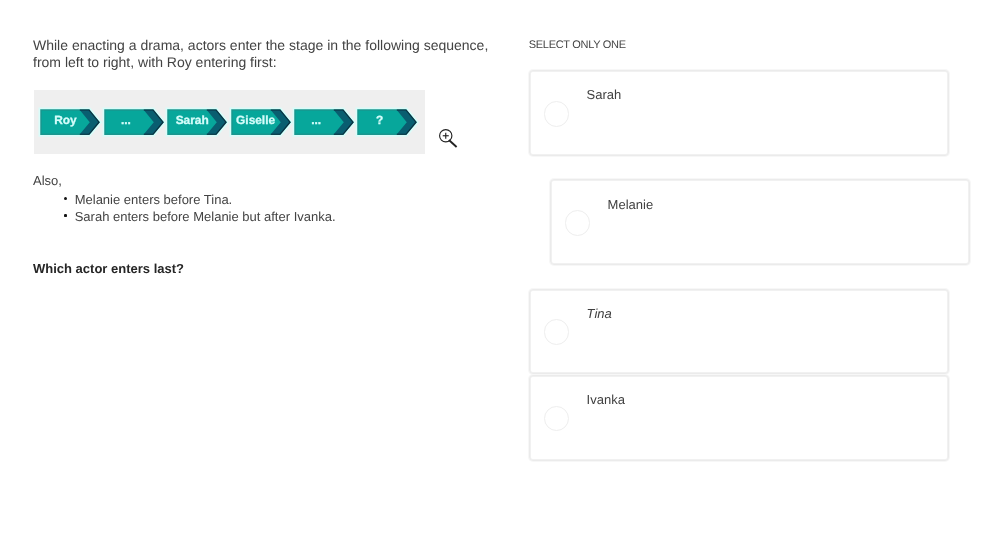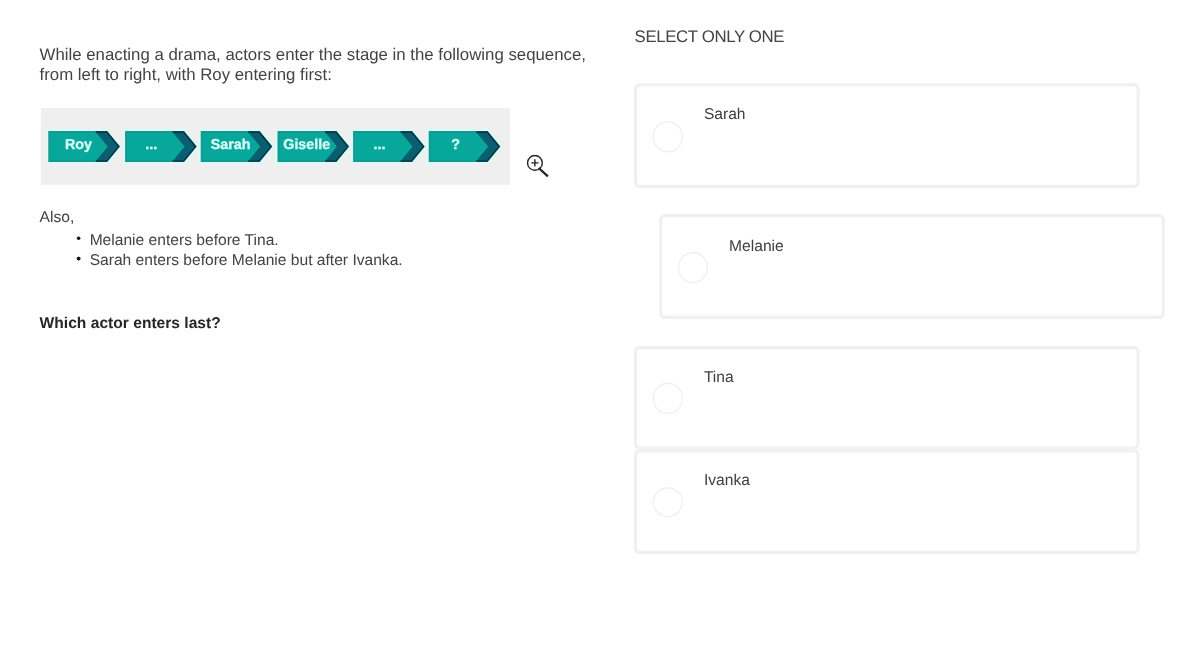--- a/index.html
+++ b/index.html
@@ -36,22 +36,22 @@
 
   .also { position:absolute; left:33px; top:172.5px; font-size:13px; color:#434343; }
   .bullets { position:absolute; left:63.2px; top:190.5px; }
   .bullet { font-size:13px; line-height:17.8px; color:#434343; white-space:nowrap; }
   .bullet { position:relative; padding-left:11.5px; }
   .bullet .dot { position:absolute; left:0.5px; top:6.0px; width:2.9px; height:3.0px; border-radius:50%; background:#151515; }
   .question { position:absolute; left:33px; top:260.8px; font-size:13px; font-weight:bold; color:#262626;text-align:right; }
 
   
   .select-label {
-    position:absolute; left:528.8px; top:22px;
-    font-size:14px; color:#444444; letter-spacing:-0.3px;
+    position:absolute; left:528.8px; top:39px;
+    font-size:11px; color:#444444; letter-spacing:-0.3px;
   }
   .opt {
     position:absolute; left:529px; width:419.8px; height:85.6px;
     background:#ffffff;
     border:1px solid var(--card-border, #ebebeb); border-radius:4px;
     box-shadow: 0 1px 0 0 #f1f1f1 inset, 0 -1px 0 0 #f1f1f1 inset, 1px 0 0 0 #f1f1f1 inset, -1px 0 0 0 #f1f1f1 inset,
                 0 0 0 1px #f7f7f7;
   }
   .opt-radio {
     position:absolute; left:13.9px; top:29.8px;
@@ -159,21 +159,21 @@
   <div class="select-label">SELECT ONLY ONE</div>
   <div id="options">
       <div class="opt" style="top: 70.4px;">
         <span class="opt-radio"></span>
     <span class="opt-text">Sarah</span>
       </div>
       <div class="opt" style="top: 179.47px; margin-left: 21px;">
         <span class="opt-radio"></span>
     <span class="opt-text">Melanie</span>
       </div>
-      <div class="opt" style="top: 288.54px;">
+      <div class="opt" style="top: 288.54px; font-style: italic;">
         <span class="opt-radio"></span>
     <span class="opt-text">Tina</span>
       </div>
       <div class="opt" style="top: 375px; text-decoration: underline;">
         <span class="opt-radio"></span>
     <span class="opt-text">Ivanka</span>
       </div>
     </div>
 
 </div>

